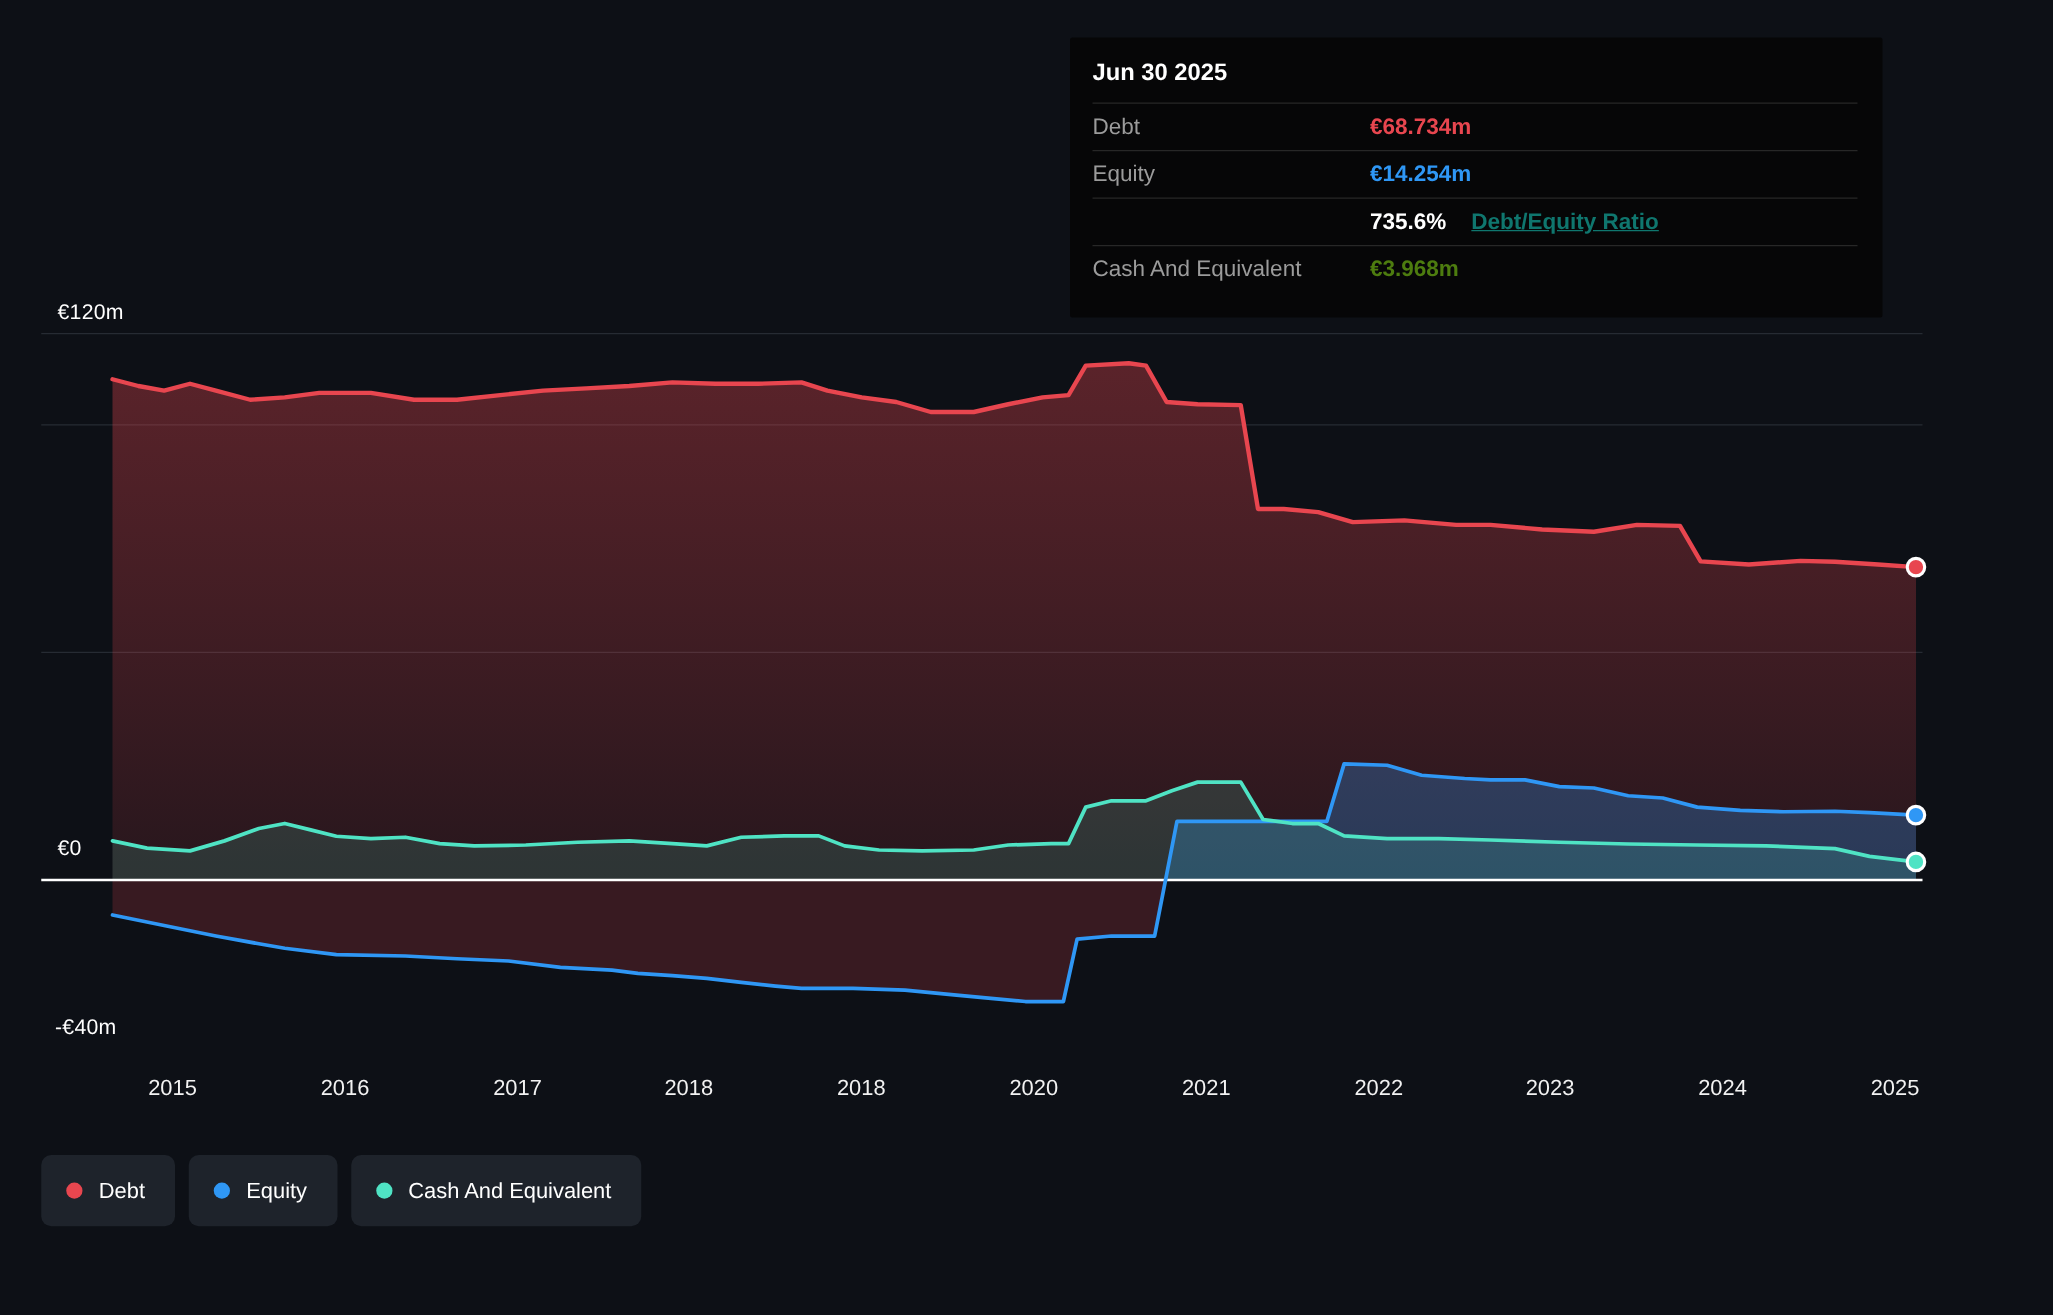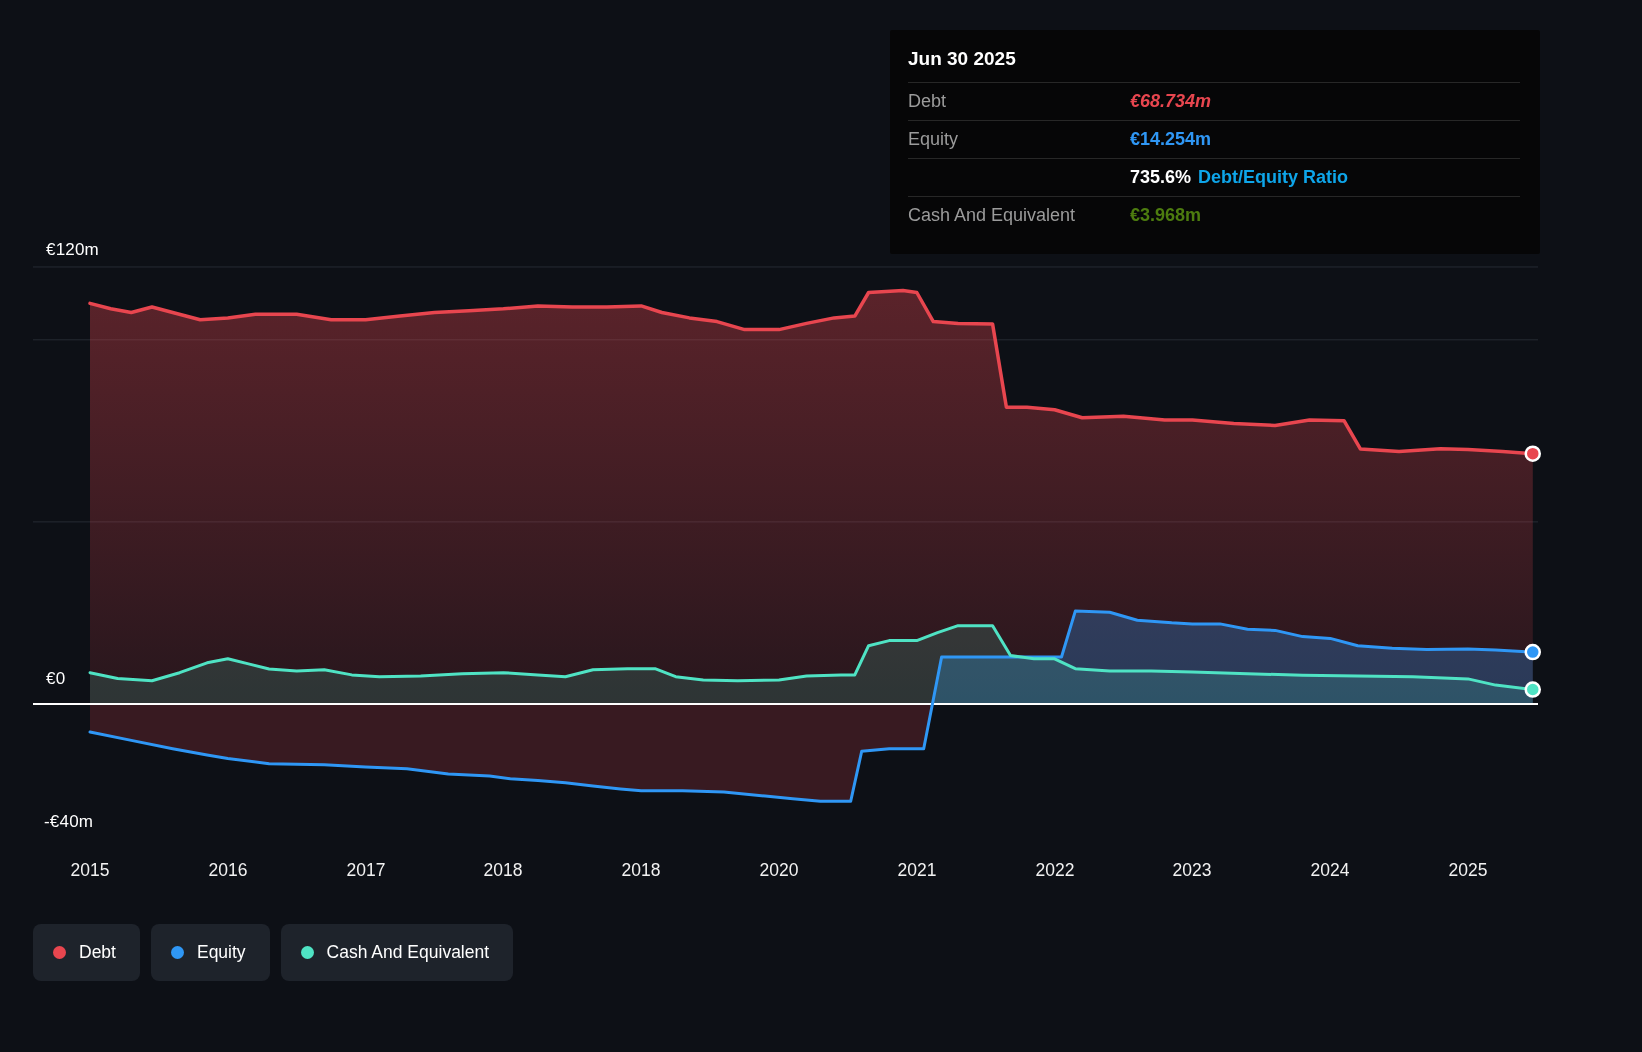--- a/index.html
+++ b/index.html
@@ -13,35 +13,35 @@
   #chart-svg{position:absolute;left:0;top:0;}
 
   
   .ylabel{
     position:absolute;left:46px;color:#ffffff;font-size:17px;font-weight:500;
     letter-spacing:.2px;
     text-align:right;
   }
   .xlabel{
     position:absolute;top:860px;transform:translateX(-50%);
-    color:#f2f2f2;font-size:17.5px;font-weight:500;
+    color:#f2f2f2;font-size:17.5px;font-weight:500;margin-left:48px;
   }
 
   
   .tooltip{
-    position:absolute;left:890px;top:30px;width:650px;box-sizing:border-box;
+    position:absolute;left:856px;top:30px;width:650px;box-sizing:border-box;
     background:#060607;border-radius:2px;padding:14px 20px 20px 18px;
     z-index:5;
   }
   .tt-title{color:#ffffff;font-size:19px;font-weight:bold;padding:4px 0 12px 0;}
   .tt-row{display:flex;align-items:center;border-top:1px solid #272727;padding:8px 0;font-size:18px;}
   .tt-label{width:222px;flex:0 0 222px;color:#9b9b9b;font-weight:400;}
   .tt-value{font-weight:bold;}
   .tt-ratio-value{color:#ffffff;font-weight:bold;}
-  .tt-ratio-label{color:#0ea5e9;font-weight:600;margin-left:7px;}
+  .tt-ratio-label{color:#0f766e;font-weight:600;margin-left:20px;text-decoration:underline;}
 
   
   .legend{position:absolute;left:33px;top:924px;display:flex;gap:11px;}
   .pill{
     display:inline-flex;align-items:center;height:57px;padding:0 24px 0 20px;
     background:#1e232b;border-radius:8px;cursor:pointer;
   }
   .pill .dot{width:13px;height:13px;border-radius:50%;margin-right:13px;flex:0 0 13px;}
   .pill .lbl{color:#ffffff;font-size:17.5px;font-weight:400;}
 </style>
@@ -92,21 +92,21 @@
   <span class="xlabel" style="left:1055px">2022</span>
   <span class="xlabel" style="left:1192px">2023</span>
   <span class="xlabel" style="left:1330px">2024</span>
   <span class="xlabel" style="left:1468px">2025</span>
 </div>
 
 <div class="tooltip">
   <div class="tt-title">Jun 30 2025</div>
   <div class="tt-row">
     <span class="tt-label">Debt</span>
-    <span class="tt-value" style="color: rgb(232, 70, 79); font-style: italic;">€68.734m</span>
+    <span class="tt-value" style="color: rgb(232, 70, 79);">€68.734m</span>
   </div>
   <div class="tt-row">
     <span class="tt-label">Equity</span>
     <span class="tt-value" style="color: rgb(47, 151, 245);">€14.254m</span>
   </div>
   <div class="tt-row">
     <span class="tt-label"></span>
     <span>
       <span class="tt-ratio-value">735.6%</span><span class="tt-ratio-label">Debt/Equity Ratio</span>
     </span>

